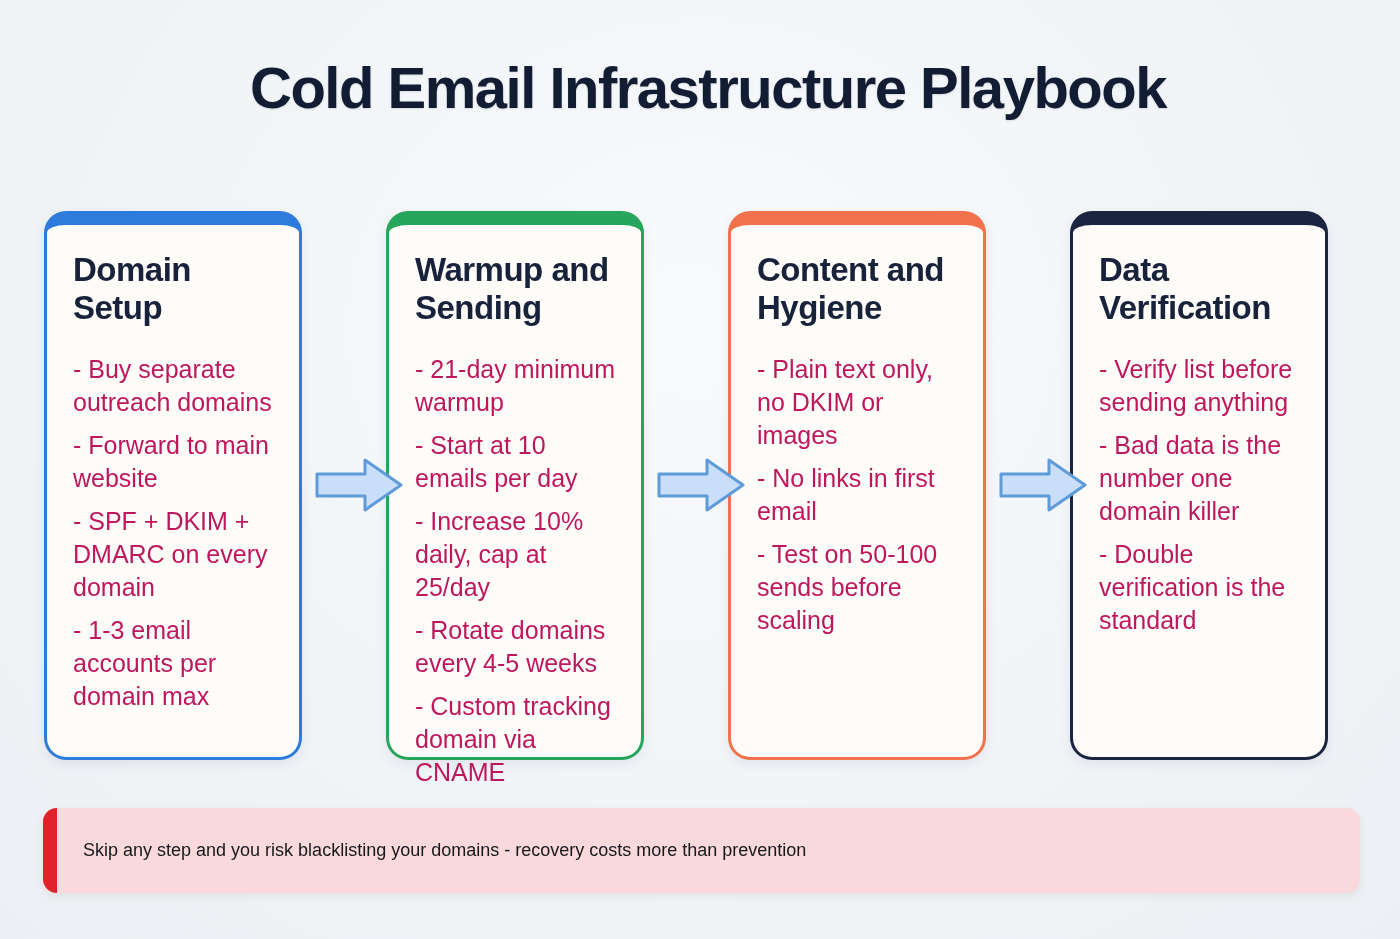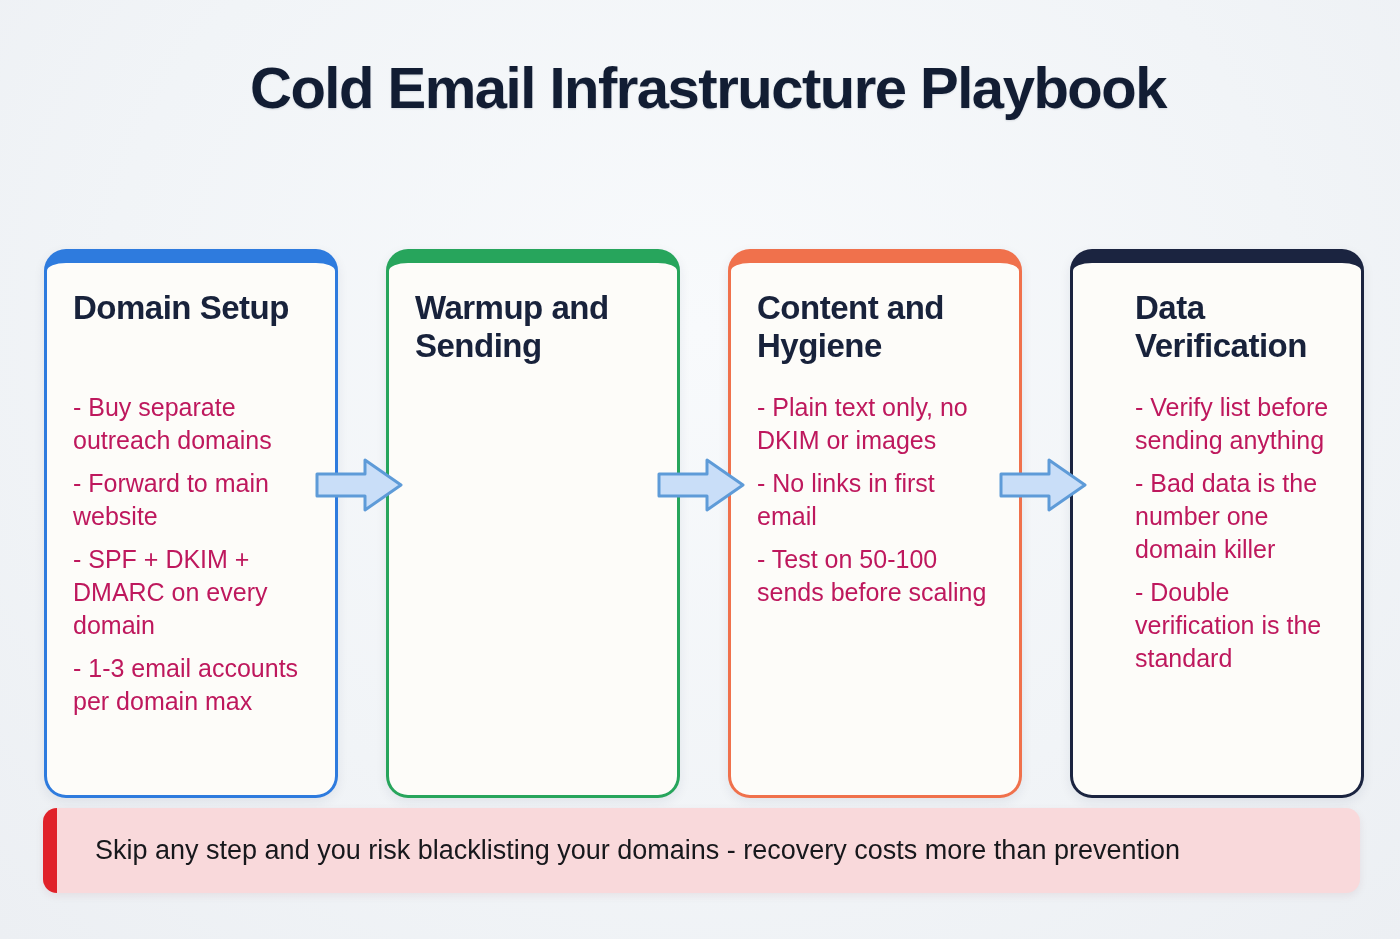--- a/index.html
+++ b/index.html
@@ -16,32 +16,31 @@
   }
   .page-title {
     position: absolute; top: 54px; left: 8px; width: 100%;
     text-align: center;
     font-size: 58px; font-weight: 700; letter-spacing: -1.5px;
     color: #121D33;
     text-shadow: 0 1px 2px rgba(20,30,60,0.12);
   }
   .card {
     position: absolute; top: 211px;
-    width: 294px; height: 549px;
+    width: 258px; height: 549px;
     background: #FDFCF9;
     border: 3px solid #333;
     border-top-width: 14px;
     border-radius: 22px;
     box-shadow: 0 4px 12px rgba(25,40,80,0.08);
-    margin-top: 38px;
   }
   .card-1 { left: 44px; }
   .card-2 { left: 386px; }
   .card-3 { left: 728px; }
-  .card-4 { left: 1070px; padding-left: 36px; }
+  .card-4 { left: 1070px; }
   .card-inner { padding: 26px 22px 0 26px; }
   .card-title {
     font-size: 33px; font-weight: 700; line-height: 38px;
     letter-spacing: -0.5px; color: #18223B;
     height: 102px;
   }
   .card-items {
     margin: 0; padding: 0; list-style: none;
     font-size: 25px; line-height: 33px; color: #be185d;
   }
@@ -60,22 +59,22 @@
     background: #F9D9DB;
     display: flex; align-items: center;
     box-shadow: 0 3px 8px rgba(120,30,40,0.08);
   }
   .warning-bar {
     position: absolute; left: 0; top: 0; bottom: 0;
     width: 14px; background: #E0222A;
     border-radius: 14px 0 0 14px;
   }
   .warning-text {
-    padding-left: 52px;
-    font-size: 27px; color: #17181C;
+    padding-left: 40px;
+    font-size: 18px; color: #17181C;
   }
 </style>
 </head>
 <body>
 
 <div class="canvas">
 
   <div class="page-title">Cold Email Infrastructure Playbook</div>
 
   <div class="card card-1" style="border-color: rgb(46, 123, 222);">
@@ -86,20 +85,27 @@
         <li>- Forward to main website</li>
         <li>- SPF + DKIM + DMARC on every domain</li>
         <li>- 1-3 email accounts per domain max</li>
       </ul>
     </div>
   </div>
 
   <div class="card card-2" style="border-color: rgb(39, 165, 92);">
     <div class="card-inner">
       <div class="card-title">Warmup and Sending</div>
+      <ul class="card-items">
+        <li>- 21-day minimum warmup</li>
+        <li>- Start at 10 emails per day</li>
+        <li>- Increase 10% daily, cap at 25/day</li>
+        <li>- Rotate domains every 4-5 weeks</li>
+        <li>- Custom tracking domain via CNAME</li>
+      </ul>
     </div>
   </div>
 
   <div class="card card-3" style="border-color: rgb(240, 113, 76);">
     <div class="card-inner">
       <div class="card-title">Content and Hygiene</div>
       <ul class="card-items">
         <li>- Plain text only, no DKIM or images</li>
         <li>- No links in first email</li>
         <li>- Test on 50-100 sends before scaling</li>

